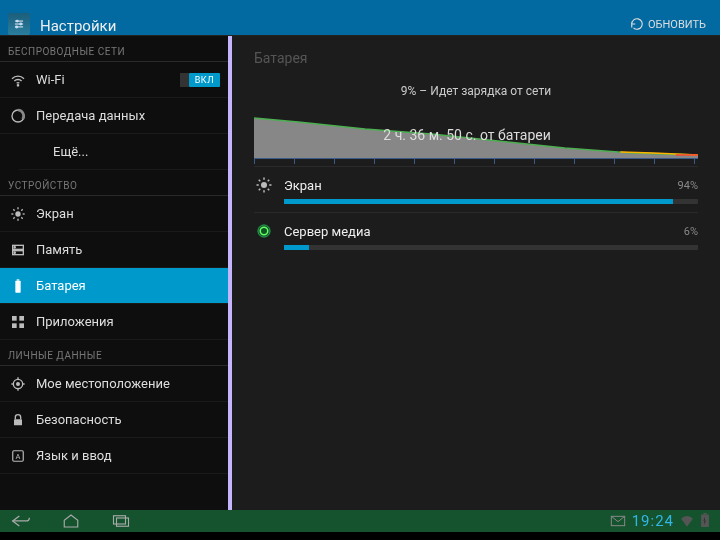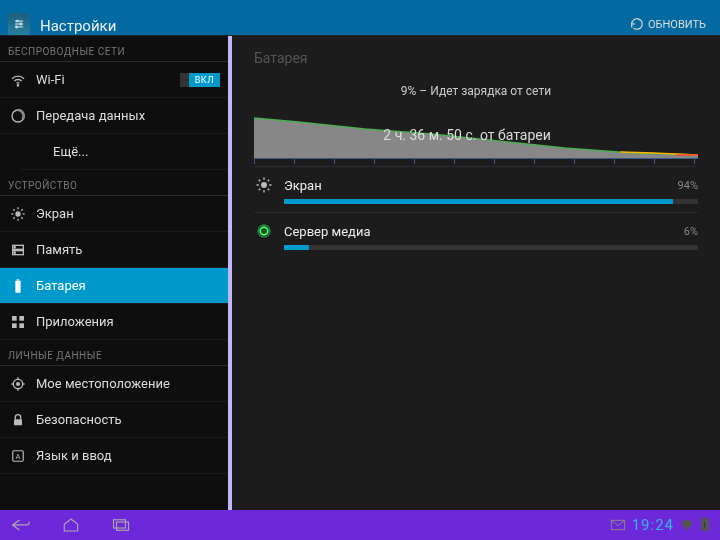--- a/index.html
+++ b/index.html
@@ -35,21 +35,21 @@
   .graph-caption { position: absolute; top: 18px; left: 48%; transform: translateX(-50%); background: rgba(10,10,10,0.0); color: #ddd; font-size: 14px; padding: 1px 4px; }
   .graph-ticks { height: 6px; border-top:1px solid #3a5a8a; background: repeating-linear-gradient(90deg,#3a5a8a 0,#3a5a8a 1px,transparent 1px,transparent 40px); }
   .consumer { border-top: 1px solid #2a2a2a; padding: 8px 0 6px; }
   .consumer-head { display:flex; align-items:center; gap:10px; }
   .consumer-head .ci { width:20px; height:20px; display:flex; align-items:center; justify-content:center; }
   .consumer-head .cname { color:#eee; font-size:13px; flex:1; }
   .consumer-head .cpct { color:#888; font-size:11px; }
   .consumer-bar { height:5px; background:#333; margin: 4px 0 2px 30px; border-radius:1px; position:relative; }
   .consumer-bar .fill { position:absolute; left:0; top:0; bottom:0; background:#0099cc; }
   
-  .navbar { height: 30px; background: #6d28d9; display:flex; align-items:center; padding: 0 10px; justify-content:space-between; }
+  .navbar { height: 22px; background: #14532d; display:flex; align-items:center; padding: 0 10px; justify-content:space-between; }
   .navbar .navbtns { display:flex; gap:28px; align-items:center; }
   .navbar .navbtns .nb { width:22px; height:22px; display:flex; align-items:center; justify-content:center; color:#888; cursor:pointer;}
   .navbar .status { display:flex; align-items:center; gap:6px; }
   .navbar .clock { color:#33b5e5; font-size:15px; letter-spacing:1px; }
   .navbar .tiny { color:#555; }
   svg { overflow: visible; }
 </style>
 </head>
 <body>
 

